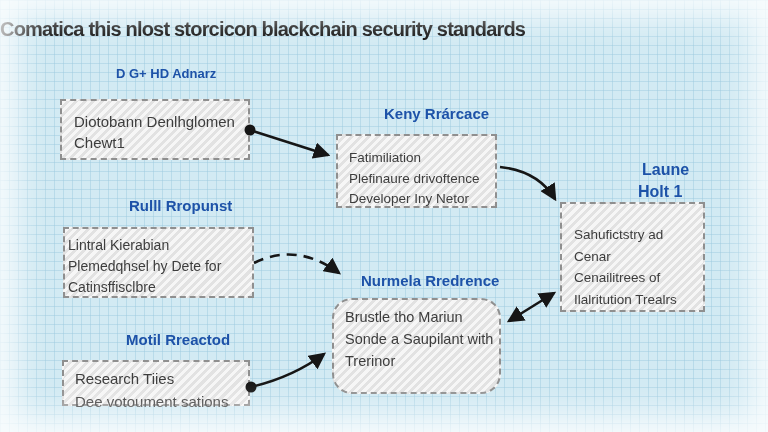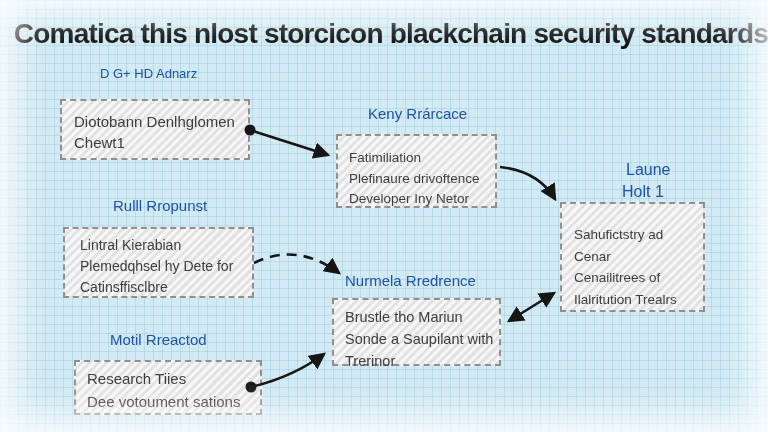--- a/index.html
+++ b/index.html
@@ -10,27 +10,27 @@
     background-image:
       linear-gradient(rgba(158,203,224,.5) 1px, transparent 1px),
       linear-gradient(90deg, rgba(158,203,224,.5) 1px, transparent 1px);
     background-size:9px 9px;
   }
   .vignette{
     position:absolute;inset:0;pointer-events:none;z-index:9;
     box-shadow:inset 0 0 34px 16px rgba(255,255,255,.85);
   }
   .title{
-    position:absolute;top:18px;left:0;right:0;text-align:right;
-    font-size:28px;font-weight:bold;color:#0e0e0e;letter-spacing:-0.8px;
+    position:absolute;top:18px;left:0;right:0;text-align:left;
+    font-size:20px;font-weight:bold;color:#0e0e0e;letter-spacing:-0.8px;
     white-space:nowrap;z-index:3;
   }
   .blabel{
-    position:absolute;color:#1d52a8;font-weight:normal;font-size:15px;
-    z-index:3;white-space:nowrap;
+    position:absolute;color:#1d52a8;font-weight:bold;font-size:15px;
+    z-index:3;white-space:nowrap;margin-left:16px;
   }
   .blabel.small{font-size:16px;line-height:1.35;}
   .node{
     position:absolute;z-index:2;color:#3d3d3d;
     background-color:#eaeaea;
     background-image:repeating-linear-gradient(135deg, rgba(255,255,255,.55) 0 3px, rgba(205,205,205,.28) 3px 6px);
     border:2px dashed #8f8f8f;
     box-sizing:border-box;
   }
   .node .ln{white-space:nowrap;}
@@ -65,37 +65,37 @@
 
   <div class="node" style="left:560px;top:202px;width:145px;height:110px;padding:20px 12px;font-size:13.5px;line-height:1.6;">
     <div class="ln">Sahufictstry ad</div>
     <div class="ln">Cenar</div>
     <div class="ln">Cenailitrees of</div>
     <div class="ln">Ilalritution Trealrs</div>
   </div>
 
   <div class="blabel" style="left:113px;top:197px;">Rulll Rropunst</div>
 
-  <div class="node" style="left:63px;top:227px;width:191px;height:71px;padding:6px 15px;font-size:14px;line-height:1.5;">
+  <div class="node" style="left:63px;top:227px;width:191px;height:71px;padding:6px 3px;font-size:14px;line-height:1.5;">
     <div class="ln">Lintral Kierabian</div>
     <div class="ln">Plemedqhsel hy Dete for</div>
     <div class="ln">Catinsffisclbre</div>
   </div>
 
   <div class="blabel" style="left:345px;top:272px;">Nurmela Rredrence</div>
 
-  <div class="node" style="left:332px;top:298px;width:169px;height:68px;padding:7px 11px;font-size:14.5px;line-height:1.5;">
+  <div class="node" style="left:332px;top:298px;width:169px;height:96px;padding:7px 11px;font-size:14.5px;line-height:1.5;border-radius:20px;">
     <div class="ln">Brustle tho Mariun</div>
     <div class="ln">Sonde a Saupilant with</div>
     <div class="ln">Trerinor</div>
   </div>
 
   <div class="blabel" style="left:110px;top:331px;">Motil Rreactod</div>
 
-  <div class="node" style="left:62px;top:360px;width:188px;height:55px;padding:6px 11px;font-size:15px;line-height:1.5;margin-left:12px;">
+  <div class="node" style="left:62px;top:360px;width:188px;height:46px;padding:6px 11px;font-size:15px;line-height:1.5;">
     <div class="ln">Research Tiies</div>
     <div class="ln">Dee votoument sations</div>
   </div>
 
   <svg class="arrows" width="768" height="432" viewBox="0 0 768 432">
     <defs>
       <marker id="ah" viewBox="0 0 10 10" refX="8.5" refY="5" markerWidth="6.5" markerHeight="6.5" orient="auto-start-reverse">
         <path d="M0,0 L10,5 L0,10 z" fill="#161616"></path>
       </marker>
     </defs>

